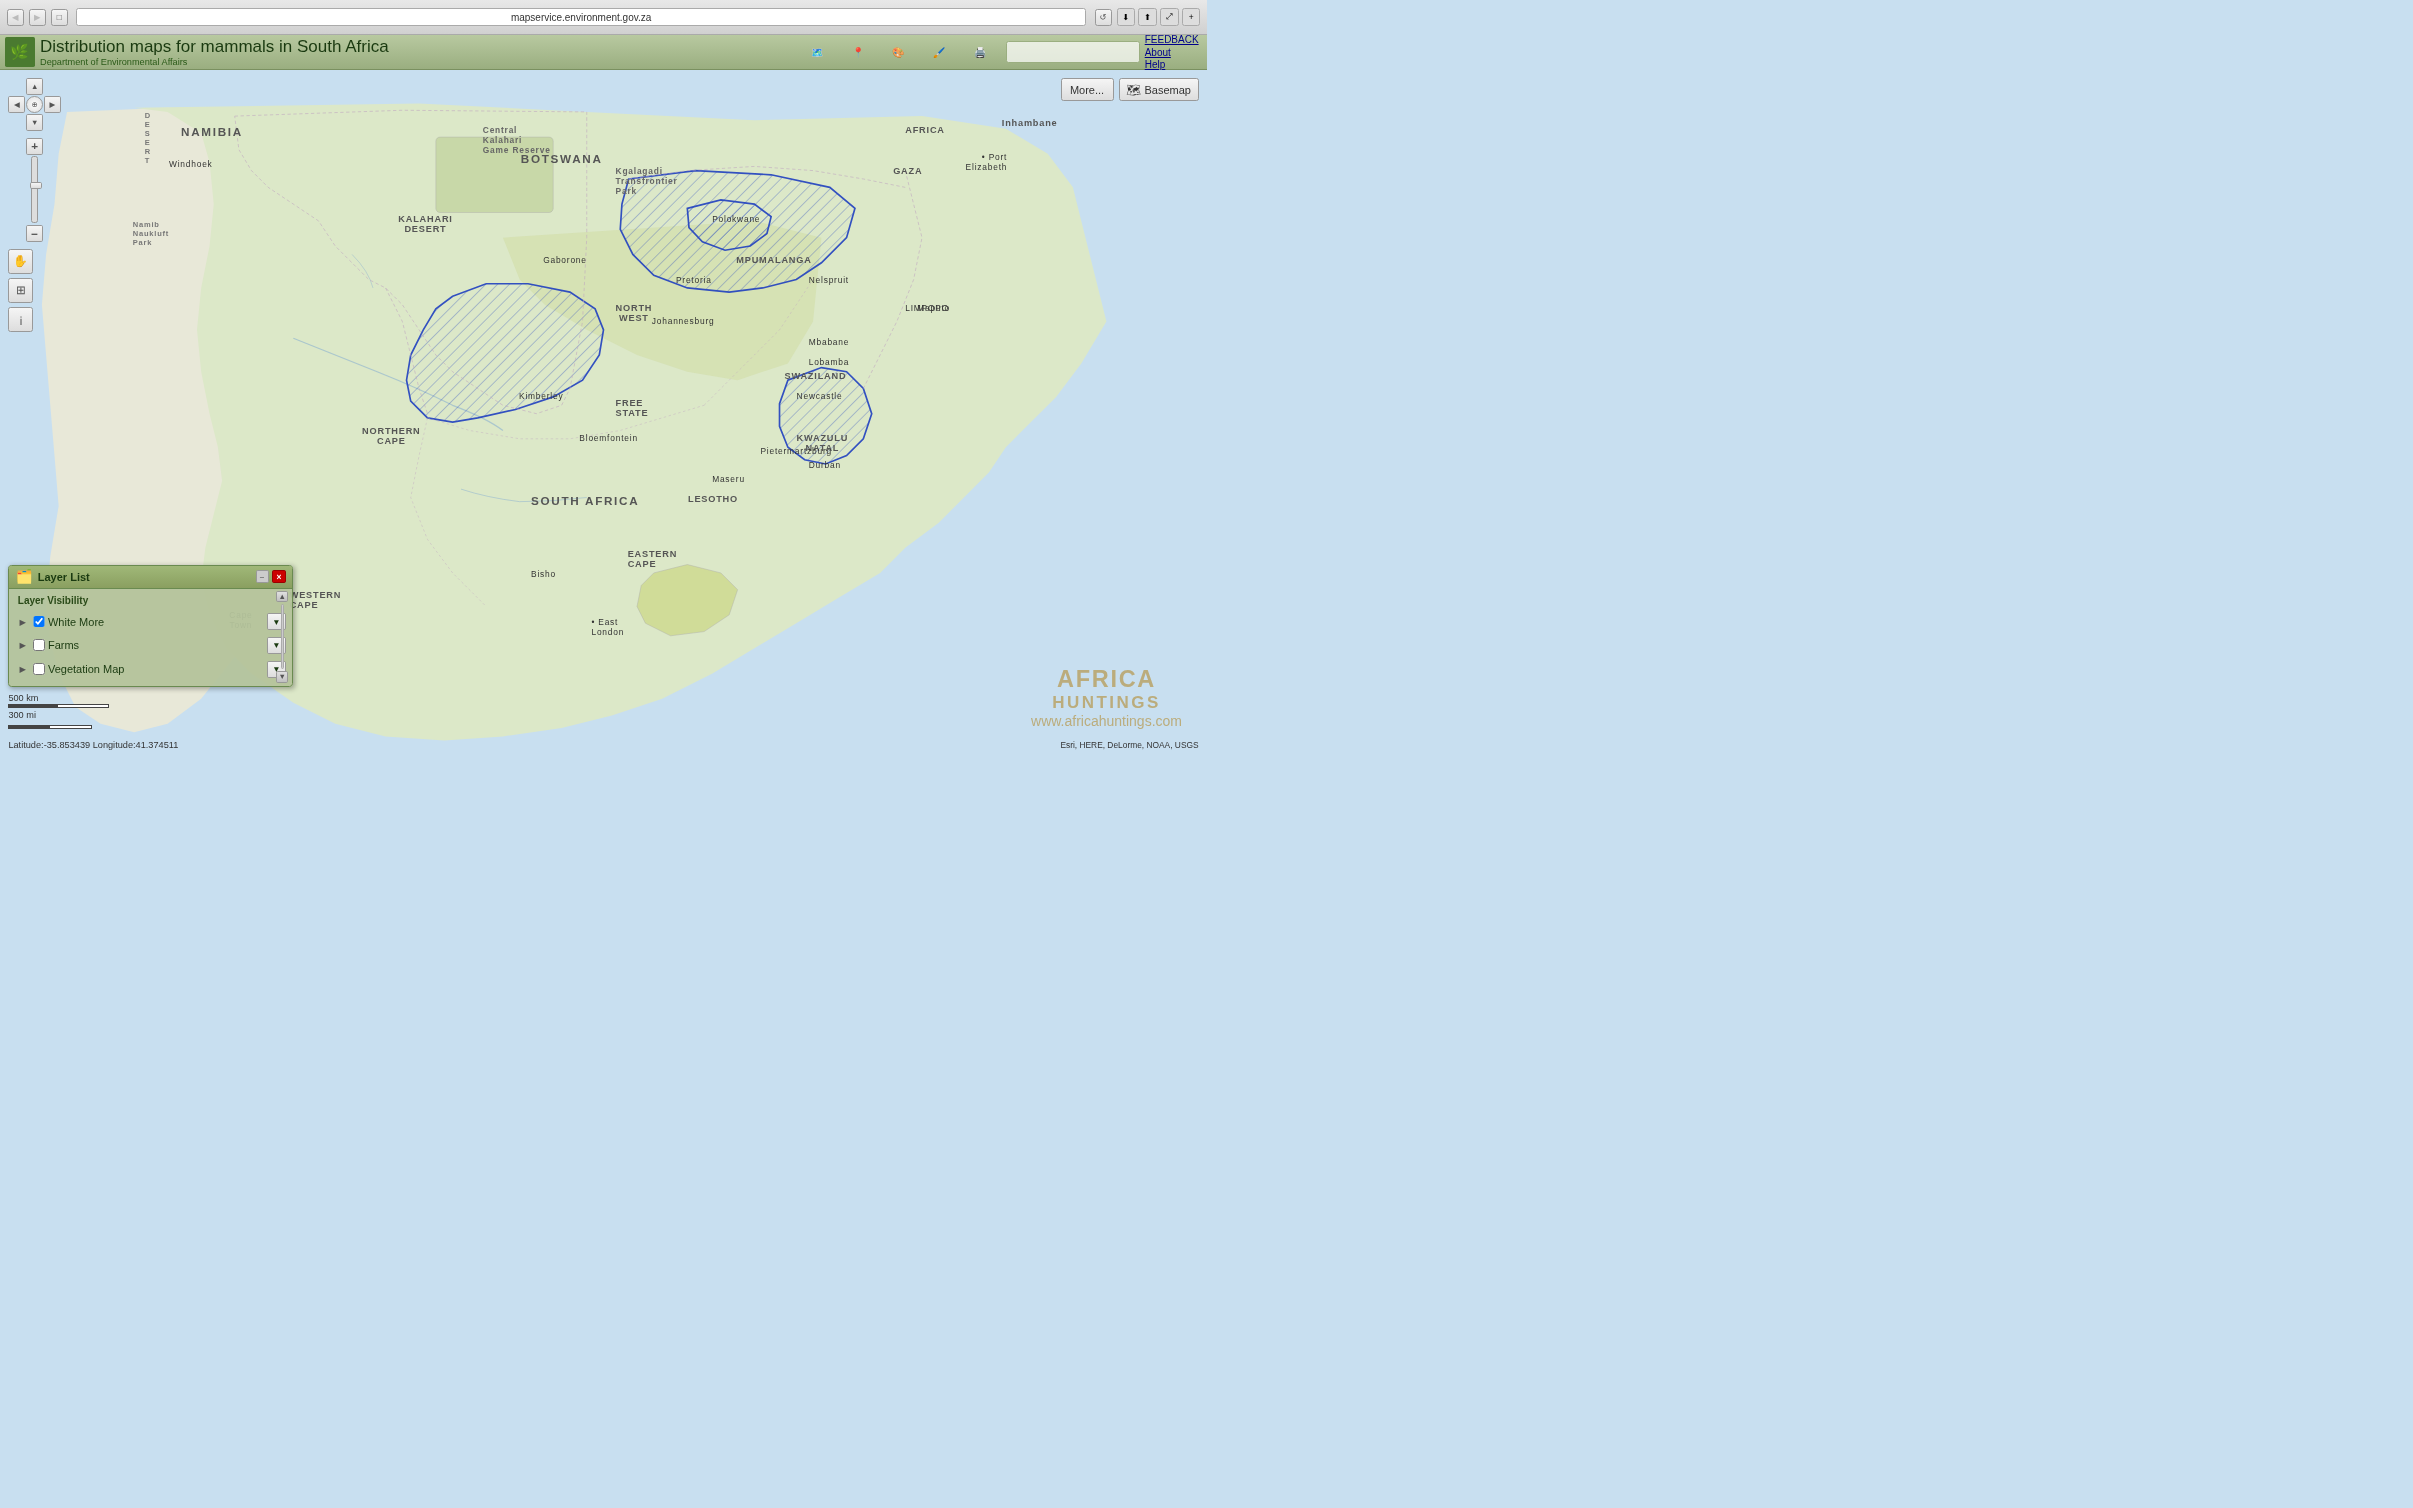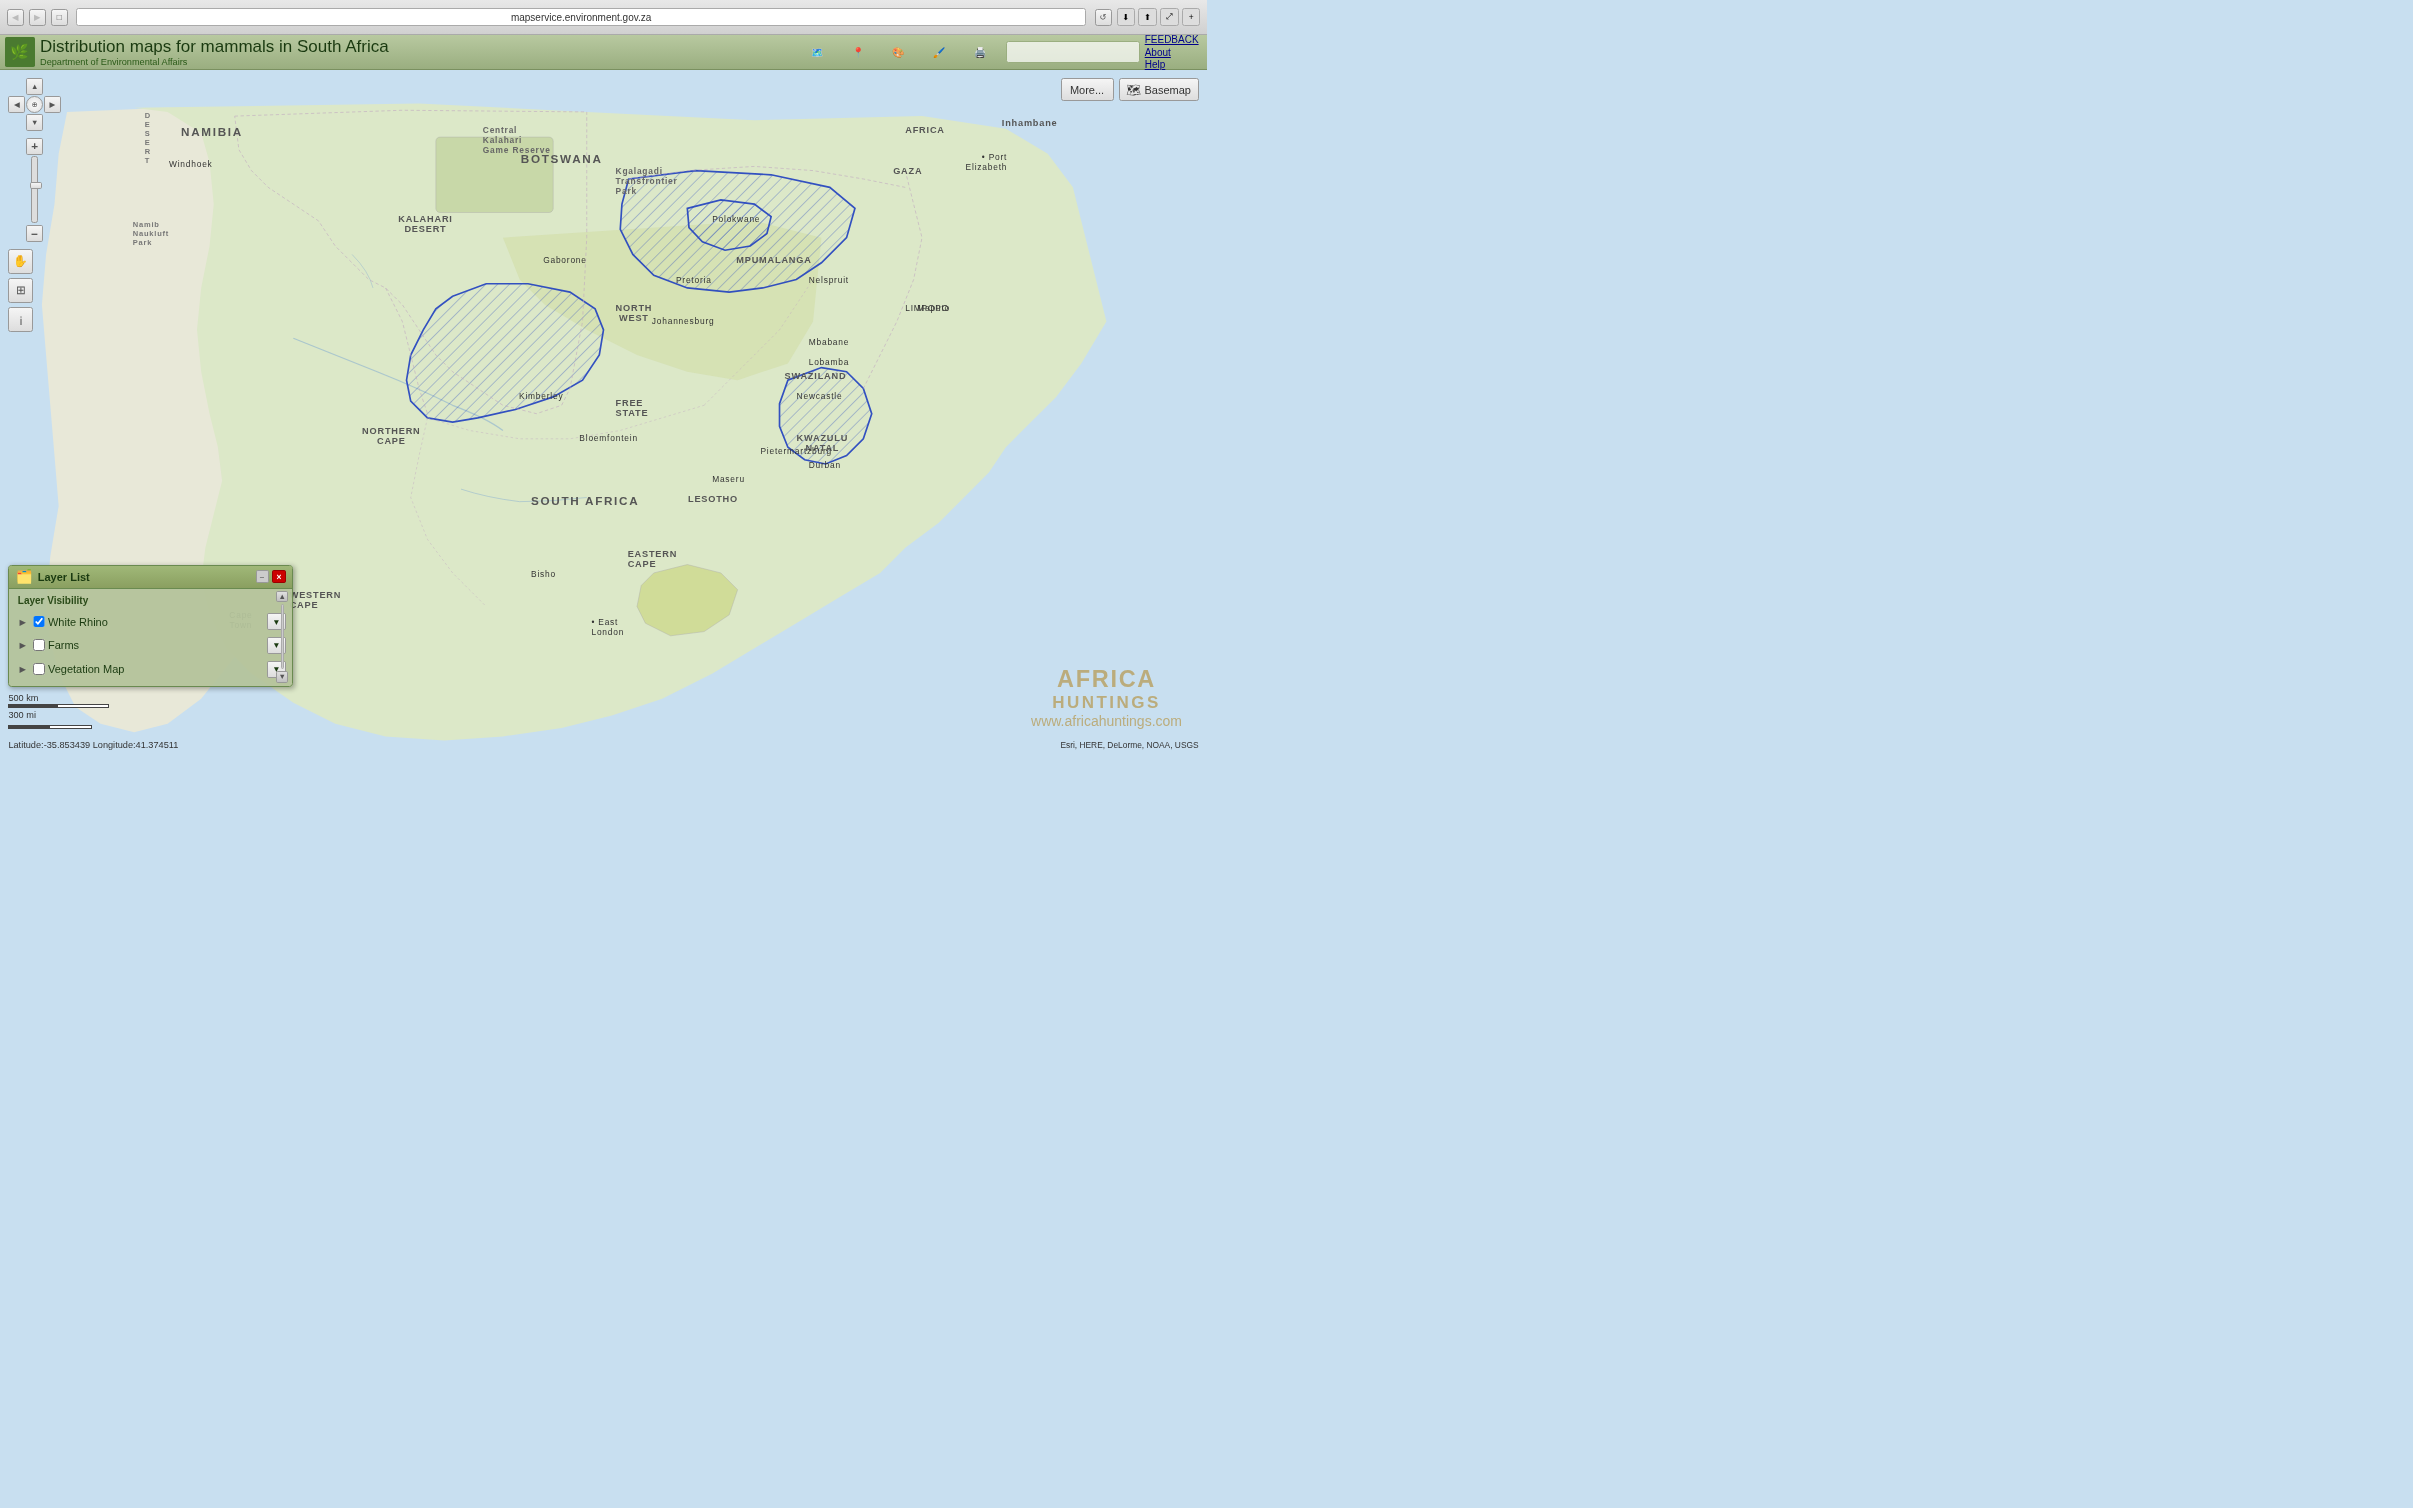--- a/index.html
+++ b/index.html
@@ -339,21 +339,21 @@
         <div class="layer-win-btn layer-win-minimize">−</div>
         <div class="layer-win-btn layer-win-close">×</div>
       </div>
     </div>
     <div class="layer-list-body">
       <div class="layer-visibility-label">Layer Visibility</div>
 
       <div class="layer-item">
         <div class="layer-expand">▶</div>
         <input type="checkbox" class="layer-checkbox" checked="" style="">
-        <span class="layer-name">White Rhino</span>
+        <span class="layer-name">White More</span>
         <div class="layer-options-btn">▼</div>
       </div>
 
       <div class="layer-item">
         <div class="layer-expand">▶</div>
         <input type="checkbox" class="layer-checkbox" style="">
         <span class="layer-name">Farms</span>
         <div class="layer-options-btn">▼</div>
       </div>
 

